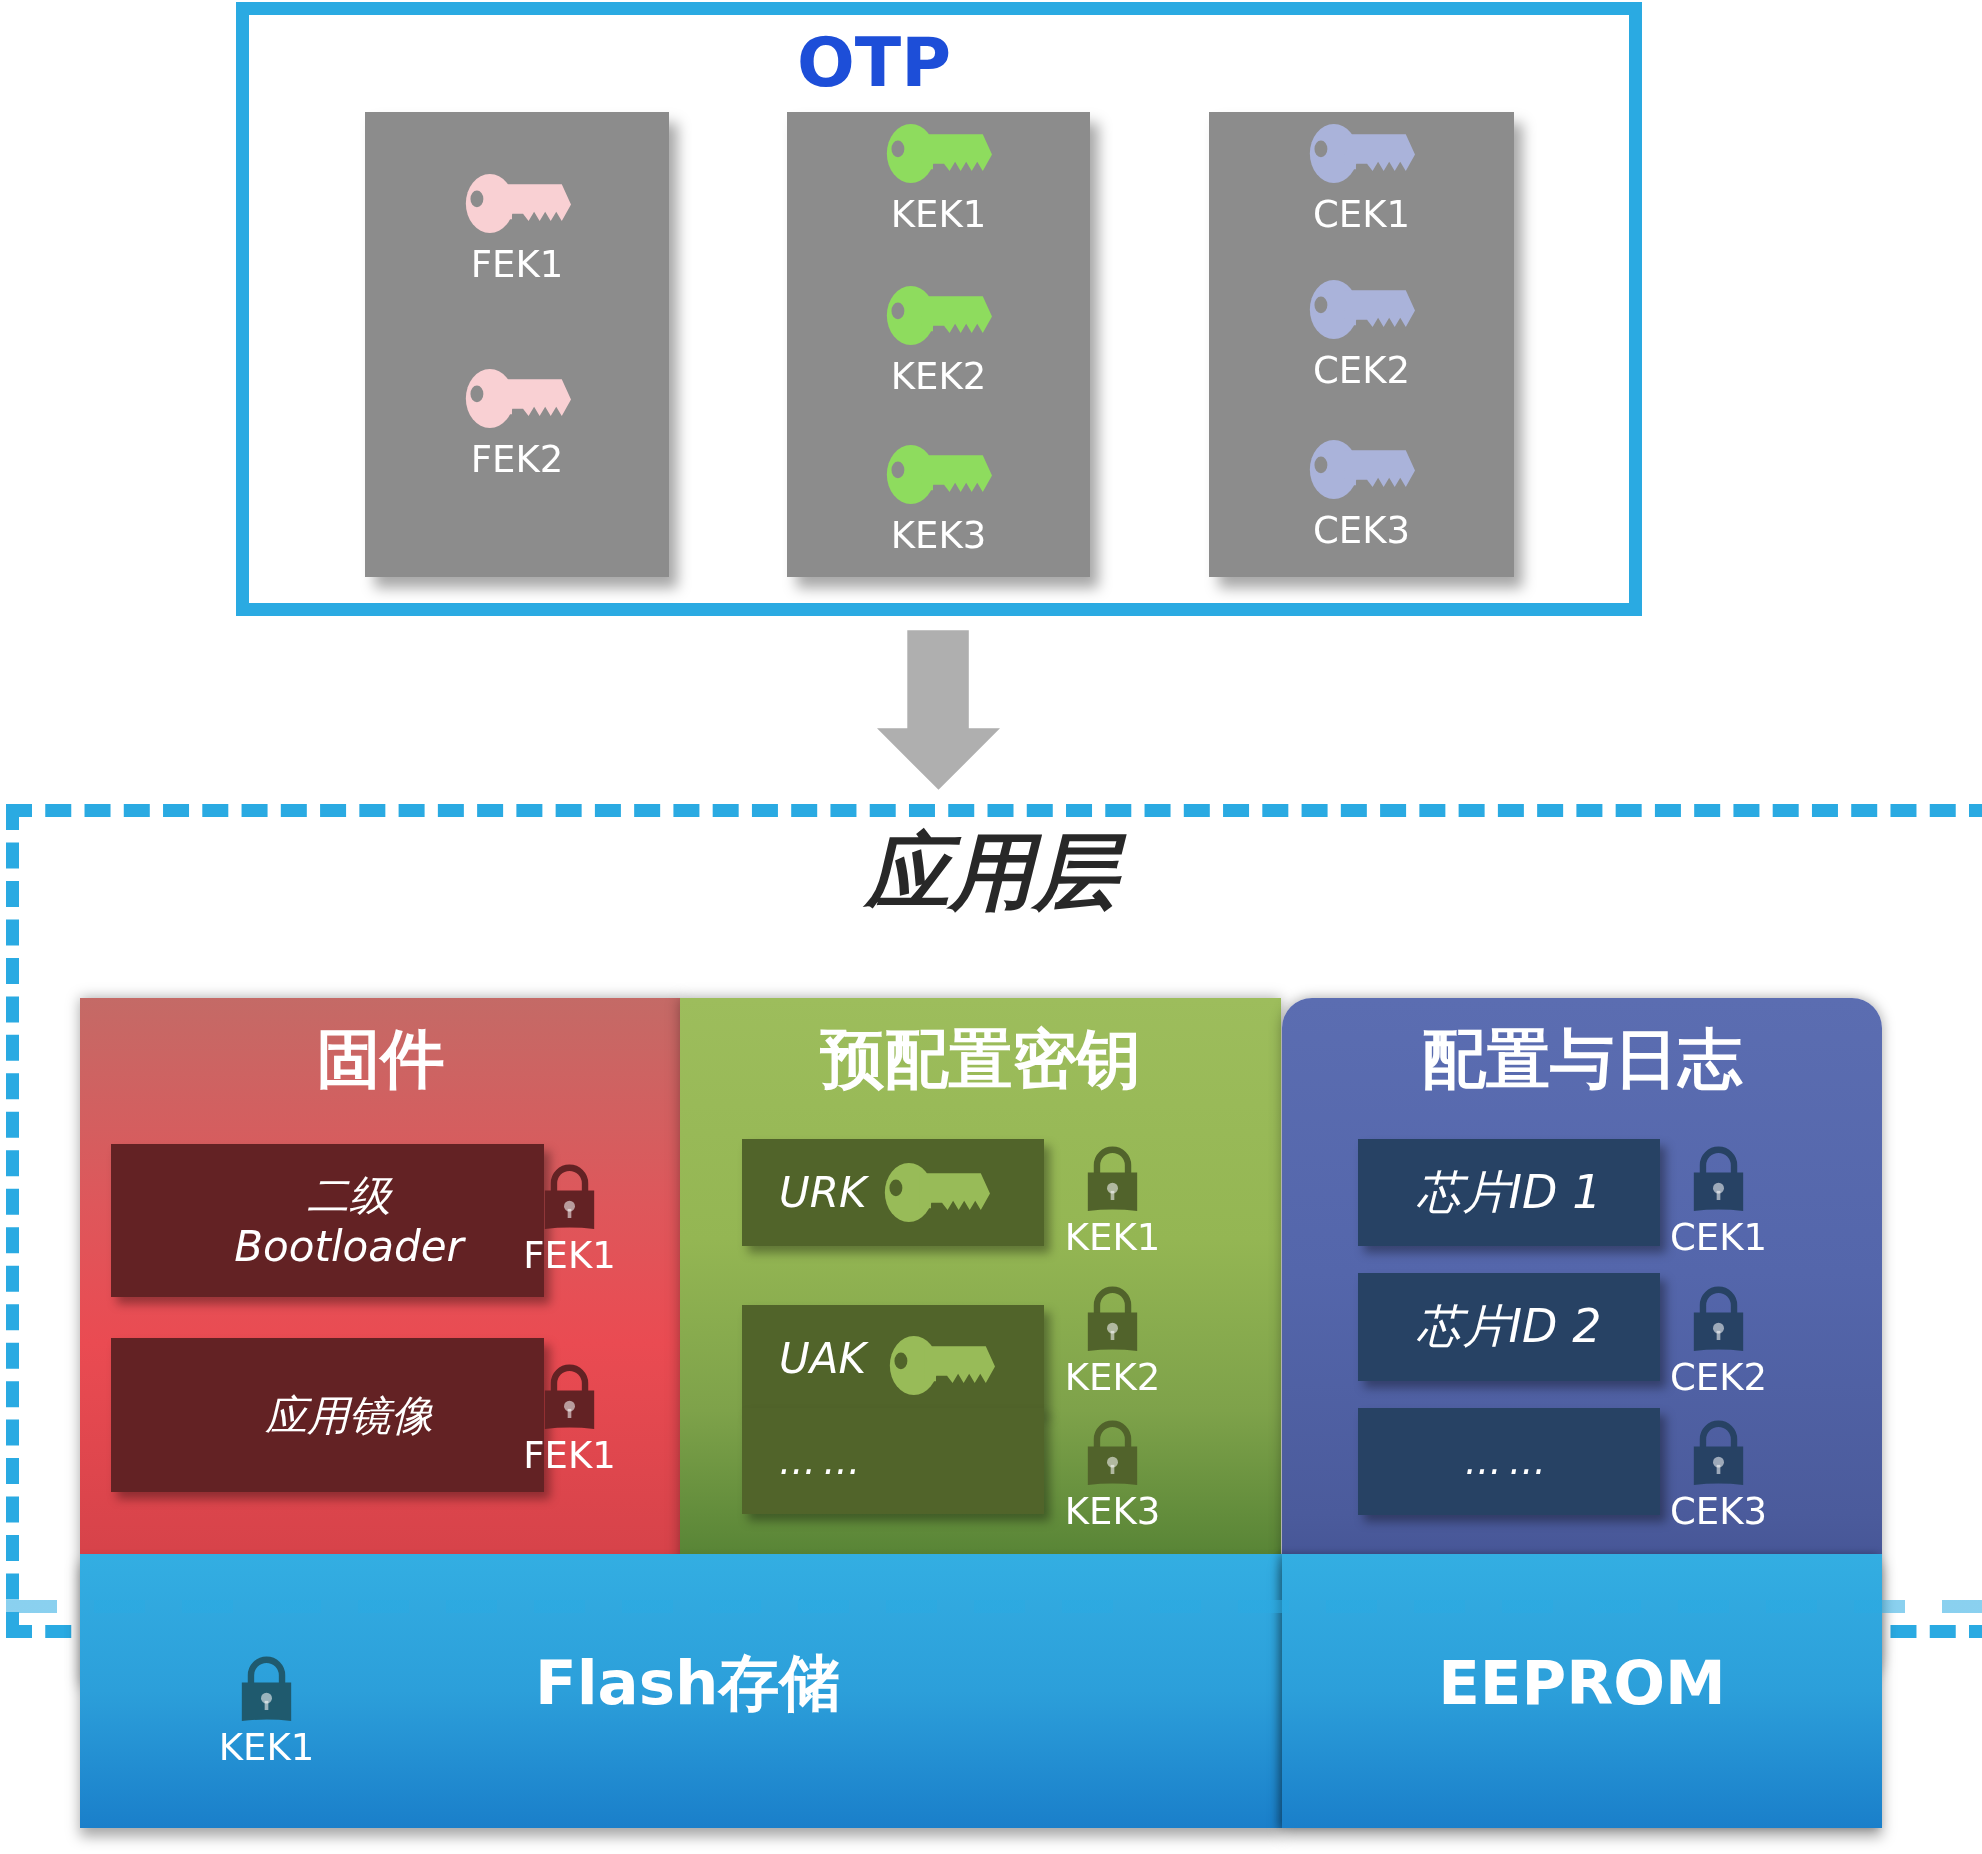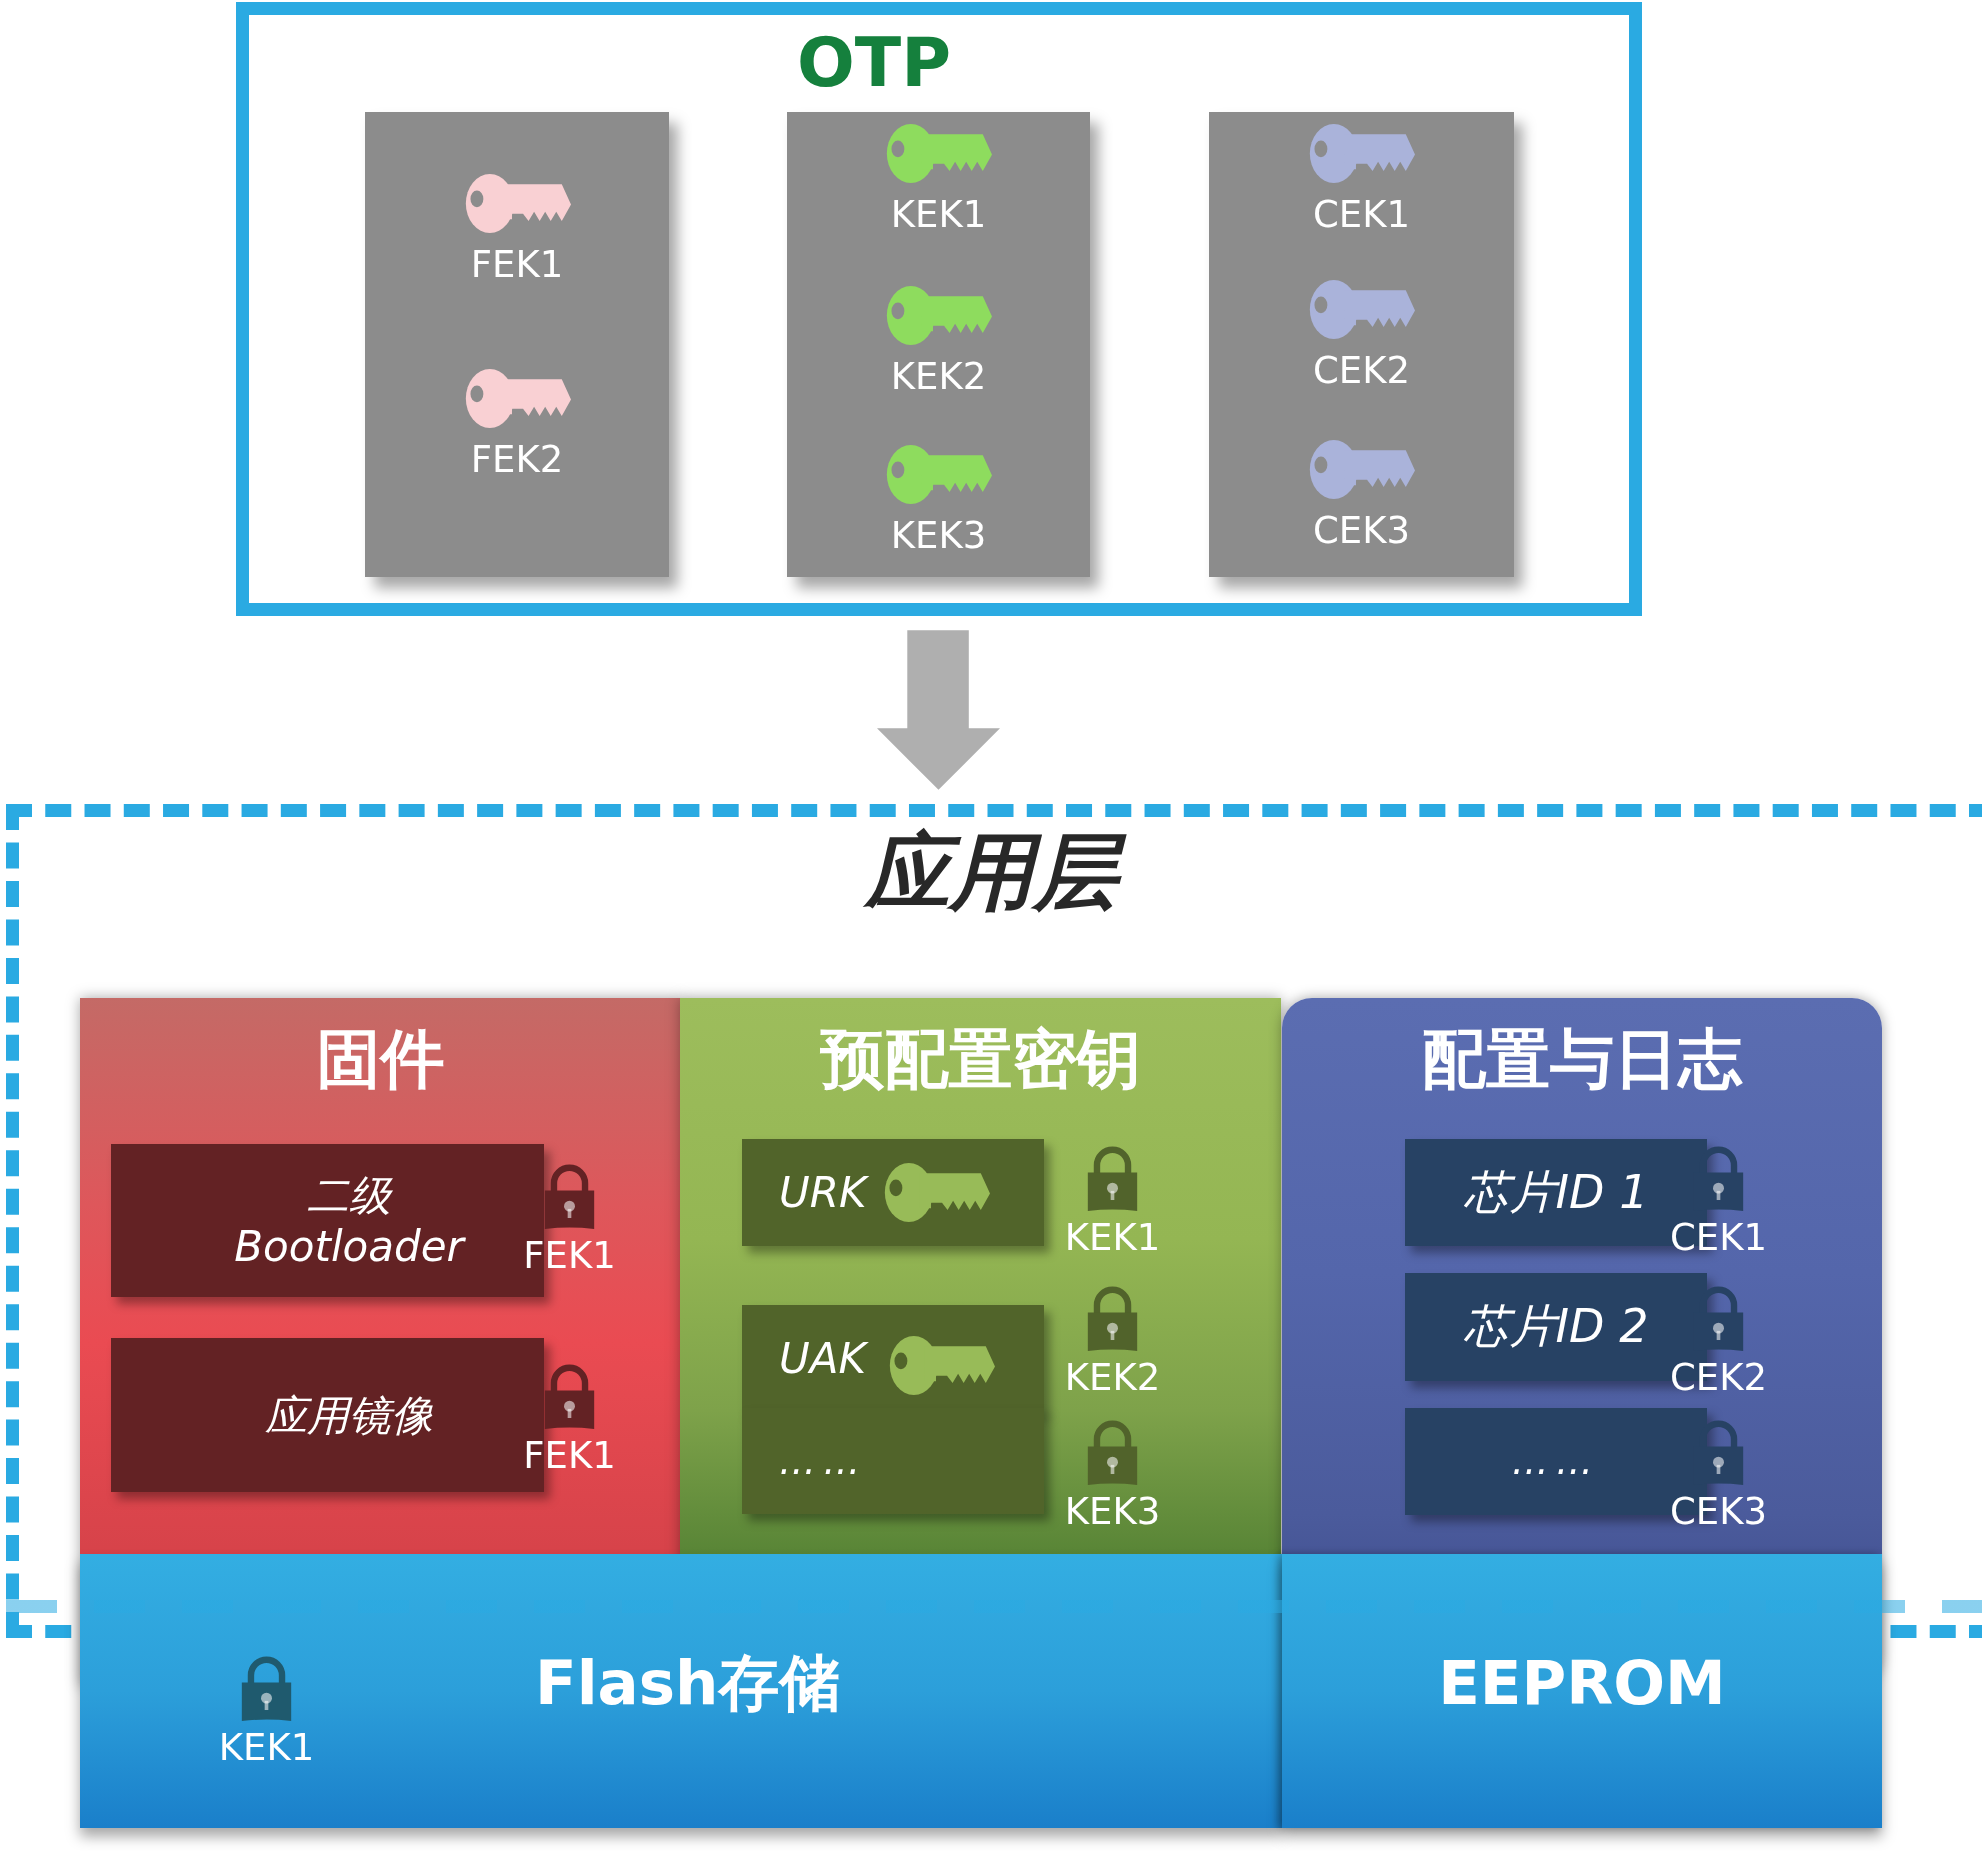--- a/index.html
+++ b/index.html
@@ -2,21 +2,21 @@
 <html style="font-size:14.7px"><head>
 <meta charset="utf-8">
 <style>
   html, body { margin: 0; padding: 0; background: #ffffff; }
   body { width: 1983px; height: 1855px; position: relative; overflow: hidden;
          font-family: "DejaVu Sans", "Liberation Sans", sans-serif; }
   .abs { position: absolute; }
 
   
   #otp-box { left: 236px; top: 1.8px; width: 1380px; height: 588px; border: 13px solid #2aaae2; background: #fff; }
-  #otp-title { left: 236px; top: 16.5px; width: 1276px; text-align: center; font-size: 68px; font-weight: bold; color: #15803d; line-height: 92px; }
+  #otp-title { left: 236px; top: 16.5px; width: 1276px; text-align: center; font-size: 68px; font-weight: bold; color: #1d4ed8; line-height: 92px; }
   .otp-col { top: 112px; height: 465px; background: #8c8c8c; box-shadow: 9.2px 11px 13px rgba(0,0,0,0.35); }
   .otp-item { position: absolute; left: 0; width: 100%; text-align: center; }
   .otp-item svg { display: block; margin: 0 auto; }
   .otp-label { color: #ffffff; font-size: 37px; line-height: 44px; margin-top: 9.2px; font-family: "DejaVu Sans", sans-serif; }
 
   
   #arrow { left: 877px; top: 630px; width: 123px; height: 160px; }
 
   
   #dash-box { left: 6.4px; top: 804px; width: 1963px; height: 808px; border: 13px dashed #2aaae2; box-sizing: content-box; }
@@ -25,21 +25,21 @@
   
   .panel { top: 998px; height: 688px; box-shadow: 0 0 13px rgba(0,0,0,0.35); text-decoration: underline; }
   #panel-fw { left: 80px; width: 601px; background: linear-gradient(#c46a66 0%, #de575b 30%, #ea4b52 50%, #d7434a 80%, #b93b3c 100%); }
   #panel-keys { left: 680px; width: 601px; background: linear-gradient(#9dbd5c 0%, #94b653 35%, #7ea24a 60%, #5a8637 80%, #2e5a22 100%); }
   #panel-cfg { left: 1282px; width: 600px; background: linear-gradient(#5b6db1 0%, #5466ab 40%, #4b5b9c 75%, #3a4888 100%); border-radius: 30px; }
   .panel-title { position: absolute; left: 0; top: 20px; width: 100%; text-align: center; color: #fff; font-size: 64px; font-weight: bold; line-height: 83px; }
 
   .box { position: absolute; box-shadow: 5.5px 7.3px 9.2px rgba(0,0,0,0.35); color: #fff; font-style: italic; display: flex; align-items: center; }
   .fw-box { background: #632224; justify-content: center; text-align: center; font-size: 42px; line-height: 51px; padding-left: 43px; }
   .key-box { background: #51642a; font-size: 42px; padding-left: 37px; box-sizing: border-box; }
-  .cfg-box { background: #274264; justify-content: center; font-size: 46px; margin-left: 47px; }
+  .cfg-box { background: #274264; justify-content: center; font-size: 46px; }
   .dots { letter-spacing: 7.3px; font-size: 37px; font-style: italic; }
 
   .lockgrp { position: absolute; text-align: center; width: 101px; }
   .lockgrp svg { display: block; margin: 0 auto; }
   .lock-label { color: #fff; font-size: 37px; line-height: 42px; margin-top: 3.7px; }
 
   
   #storage-flash { left: 80px; top: 1554px; width: 1202px; height: 274px; background: linear-gradient(#33aee2 0%, #2c9fda 50%, #1a7fca 100%); box-shadow: 0 9.2px 13px rgba(0,0,0,0.35); }
   #storage-eeprom { left: 1282px; top: 1554px; width: 600px; height: 274px; background: linear-gradient(#33aee2 0%, #2c9fda 50%, #1a7fca 100%); box-shadow: -3.7px 0 7.3px rgba(0,0,0,0.25), 0 9.2px 13px rgba(0,0,0,0.35); }
   .storage-title { position: absolute; color: #fff; font-weight: bold; font-size: 61px; line-height: 73px; }

